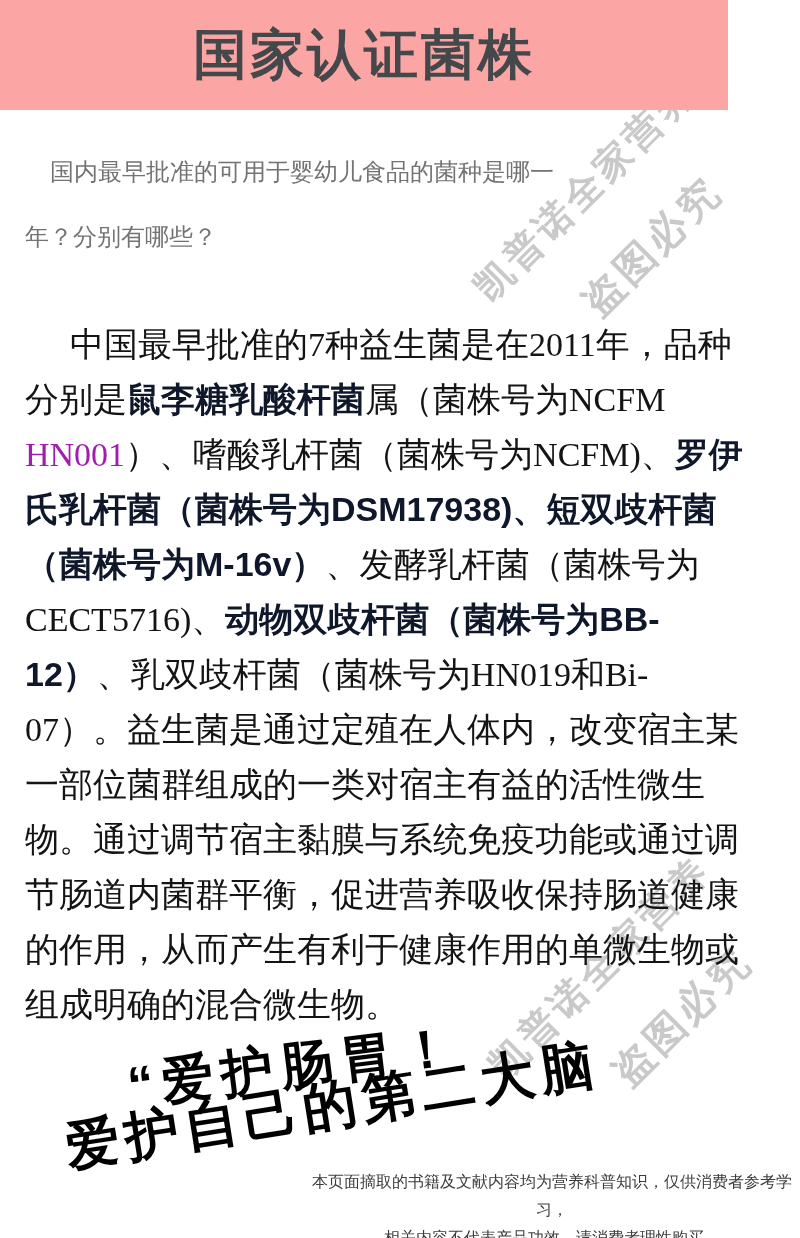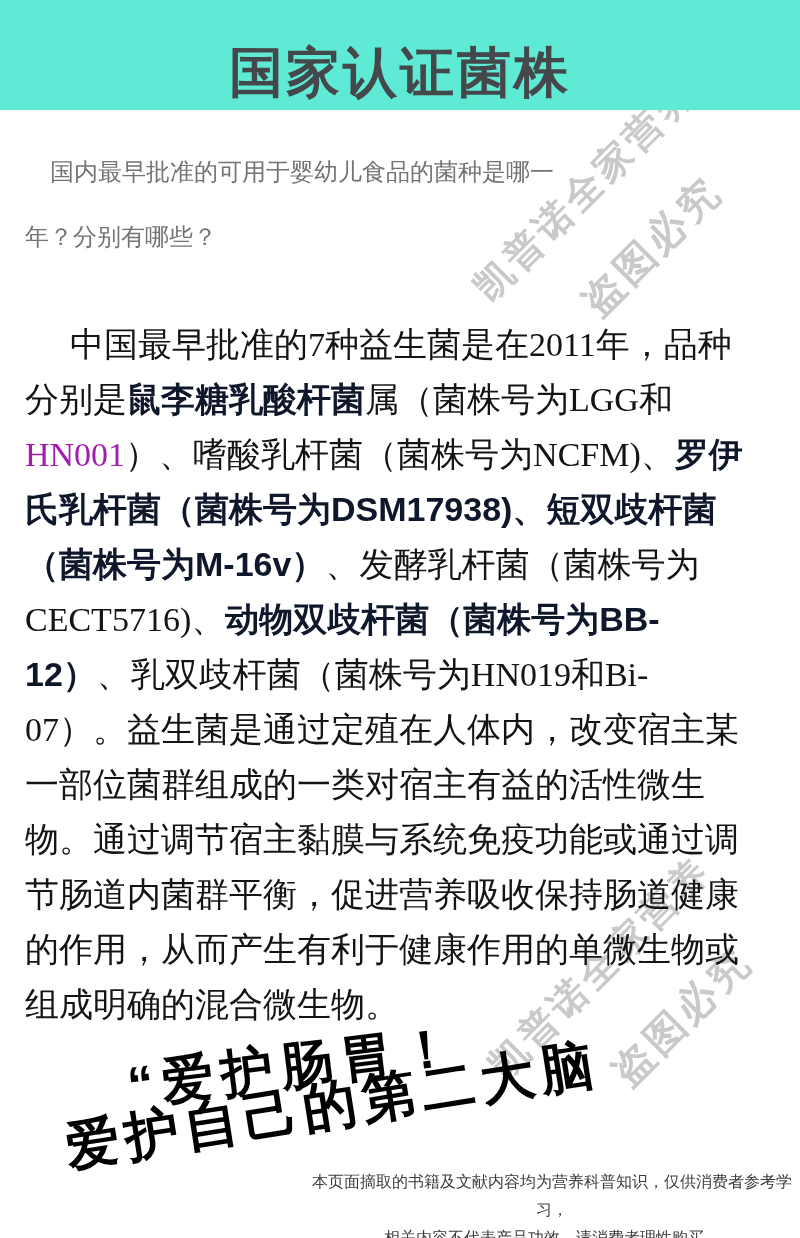--- a/index.html
+++ b/index.html
@@ -4,22 +4,22 @@
 <style>
   * { margin:0; padding:0; box-sizing:border-box; }
   html,body { background:#ffffff; }
   .page {
     position:relative; width:800px; height:1238px;
     background:#ffffff; overflow:hidden;
     font-family:"Liberation Serif","DejaVu Serif",serif;
   }
   
   .banner {
-    position:absolute; left:0; top:0; width:800px; height:110px;
-    background:#5eead4; display:flex; align-items:flex-end; justify-content:center;
+    position:absolute; left:0; top:0; width:728px; height:110px;
+    background:#fca5a5; display:flex; align-items:center; justify-content:center;
     z-index:5;
   }
   .banner h1 {
     font-family:"Liberation Sans","DejaVu Sans",sans-serif;
     font-size:54px; font-weight:700; color:#45484b; letter-spacing:3px;
   }
   
   .wm {
     position:absolute; white-space:nowrap;
     font-family:"Liberation Sans","DejaVu Sans",sans-serif;
@@ -78,21 +78,21 @@
 
   <div class="wm wm-brand wm-g1a">凯普诺全家营养</div>
   <div class="wm wm-warn wm-g1b">盗图必究</div>
   <div class="wm wm-brand wm-g2a">凯普诺全家营养</div>
   <div class="wm wm-warn wm-g2b">盗图必究</div>
 
   <div class="question">国内最早批准的可用于婴幼儿食品的菌种是哪一
 年？分别有哪些？</div>
 
   <div class="mainpara"><span class="seg-normal">中国最早批准的7种益生菌是在2011年，品种
-分别是</span><span class="seg-redbold">鼠李糖乳酸杆菌</span><span class="seg-normal">属（菌株号为LGG和
+分别是</span><span class="seg-redbold">鼠李糖乳酸杆菌</span><span class="seg-normal">属（菌株号为NCFM
 </span><span class="seg-red">HN001</span><span class="seg-normal">）、嗜酸乳杆菌（菌株号为NCFM)、</span><span class="seg-redbold">罗伊
 氏乳杆菌（菌株号为DSM17938)、短双歧杆菌
 （菌株号为M-16v）</span><span class="seg-normal">、发酵乳杆菌（菌株号为
 CECT5716)、</span><span class="seg-redbold">动物双歧杆菌（菌株号为BB-
 12）</span><span class="seg-normal">、乳双歧杆菌（菌株号为HN019和Bi-
 07）。益生菌是通过定殖在人体内，改变宿主某
 一部位菌群组成的一类对宿主有益的活性微生
 物。通过调节宿主黏膜与系统免疫功能或通过调
 节肠道内菌群平衡，促进营养吸收保持肠道健康
 的作用，从而产生有利于健康作用的单微生物或

